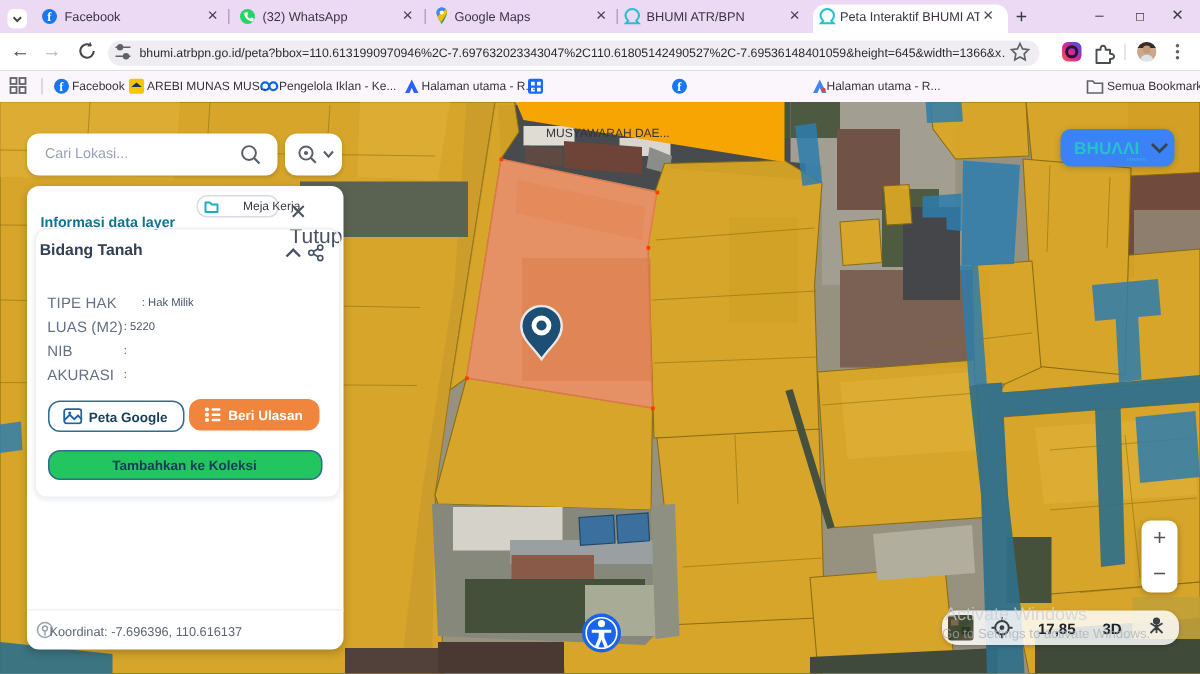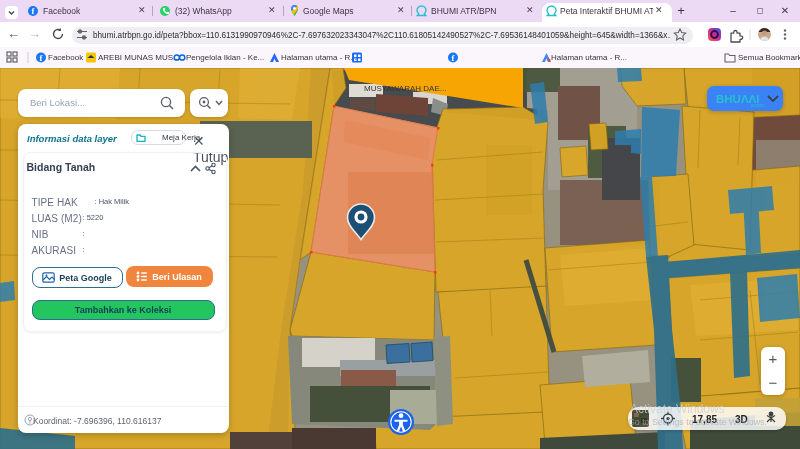--- a/index.html
+++ b/index.html
@@ -21,21 +21,21 @@
 
 #bookmarks{position:absolute;top:47px;left:0;width:800px;height:21px;background:#fbf5fc;}
 .bm{position:absolute;top:0;height:21px;display:flex;align-items:center;font-size:8px;color:#363339;white-space:nowrap;}
 
 #map{position:absolute;top:0px;left:0;width:800px;height:449px;}
 
 #searchbox{position:absolute;left:18px;top:89px;width:167px;height:28px;background:#fff;border-radius:8px;box-shadow:0 1px 3px rgba(0,0,0,.18);}
 #searchbox .ph{position:absolute;left:12px;top:8px;font-size:9.5px;color:#98a2b3;}
 #searchbtn{position:absolute;left:190px;top:89px;width:38px;height:28px;background:#fff;border-radius:8px;box-shadow:0 1px 3px rgba(0,0,0,.18);}
 #panel{position:absolute;left:18px;top:124px;width:211px;height:309px;background:#fff;border-radius:8px;box-shadow:0 2px 6px rgba(0,0,0,.22);}
-#paneltitle{position:absolute;left:9px;top:9px;font-size:9.5px;font-weight:bold;color:#0e7490;font-style:italic;}
+#paneltitle{position:absolute;left:9px;top:19px;font-size:9.5px;font-weight:bold;color:#0e7490;}
 #mejabtn{position:absolute;left:113px;top:6px;width:53px;height:13px;border:1px solid #d8dce2;border-radius:7px;display:flex;align-items:center;background:#fff;white-space:nowrap;}
 #mejabtn span{font-size:8px;color:#333a44;font-weight:normal;margin-left:16px;}
 #tutup{position:absolute;left:175px;top:8.5px;font-size:14px;color:#4a5260;}
 #card{position:absolute;left:4.5px;top:28px;width:202px;height:178px;border:1px solid #eef0f3;border-radius:8px;box-shadow:0 1px 3px rgba(16,24,40,.08);}
 #cardtitle{position:absolute;left:3px;top:8px;font-size:10.5px;font-weight:bold;color:#344054;}
 .fieldlbl{position:absolute;left:8px;font-size:10px;color:#667085;letter-spacing:0.1px;}
 .fieldval{position:absolute;left:59px;font-size:7.5px;color:#475467;}
 .btn{position:absolute;border-radius:8px;font-weight:bold;font-size:9px;display:flex;align-items:center;justify-content:center;}
 #btnpeta{left:8px;top:114px;width:89px;height:19px;border:1px solid #2c6e91;color:#163e59;background:#fff;}
 #btnberi{left:102px;top:113px;width:87px;height:21px;background:#f0863e;color:#fff;}
@@ -312,21 +312,21 @@
     <div class="bm" style="left:48px;">Facebook</div>
     <div class="bm" style="left:98px;">AREBI MUNAS MUS...</div>
     <div class="bm" style="left:186px;">Pengelola Iklan - Ke...</div>
     <div class="bm" style="left:281px;">Halaman utama - R...</div>
     <div class="bm" style="left:364px;margin-top:31px;">MUSYAWARAH DAE...</div>
     <div class="bm" style="left:551px;">Halaman utama - R...</div>
     <div class="bm" style="left:738px;">Semua Bookmark</div>
   </div>
 
   <div id="searchbox">
-      <span class="ph">Beri Lokasi...</span>
+      <span class="ph">Cari Lokasi...</span>
     <svg width="167" height="28" style="position:absolute;top:0;left:0;">
         <circle cx="148" cy="13" r="4.6" fill="none" stroke="#585f6b" stroke-width="1.3"></circle>
         <line x1="151.5" y1="16.5" x2="155" y2="20" stroke="#585f6b" stroke-width="1.5"></line>
       </svg>
   </div>
   <div id="searchbtn">
     <svg width="38" height="28" style="position:absolute;top:0;left:0;">
         <circle cx="14" cy="13" r="4.4" fill="none" stroke="#585f6b" stroke-width="1.3"></circle>
         <line x1="17.3" y1="16.3" x2="20.5" y2="19.5" stroke="#585f6b" stroke-width="1.5"></line>
         <circle cx="14" cy="13" r="1.4" fill="#585f6b"></circle>

